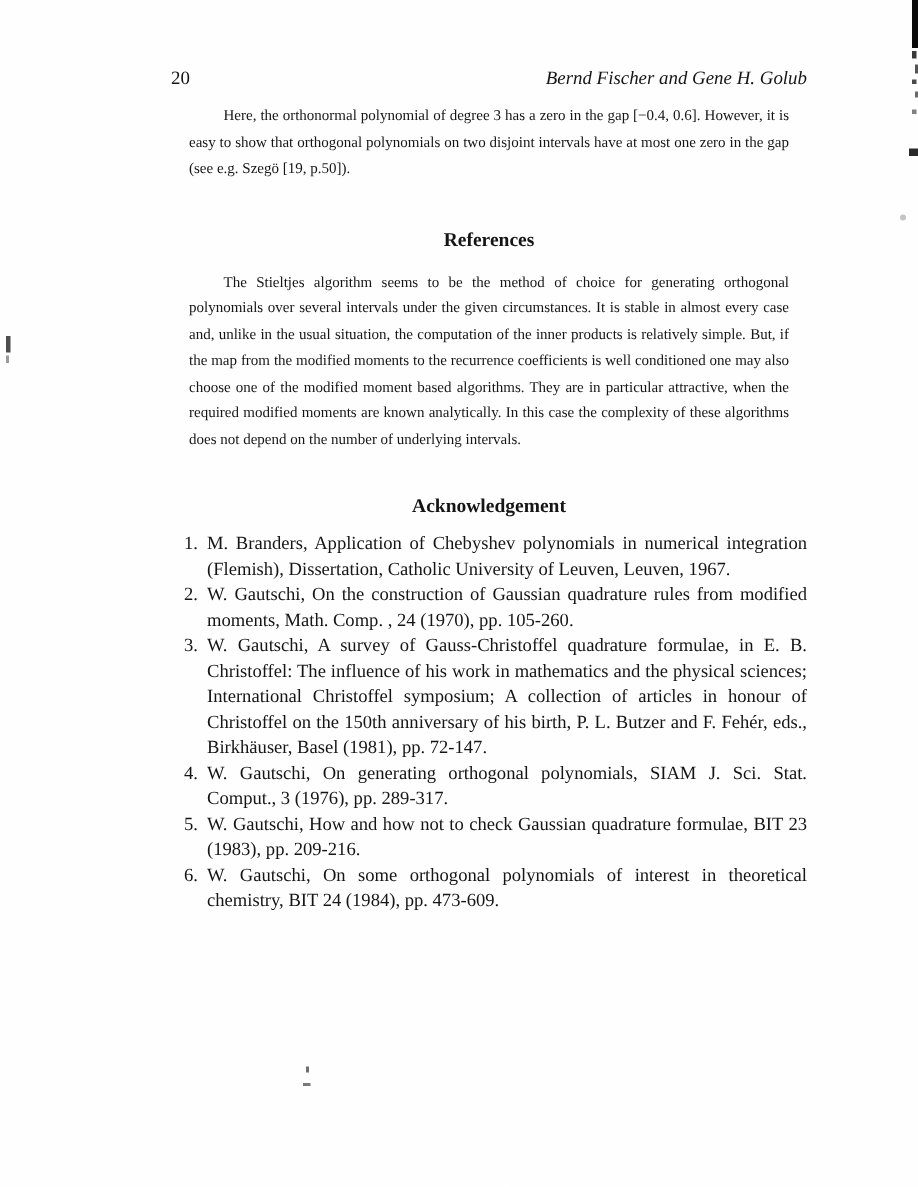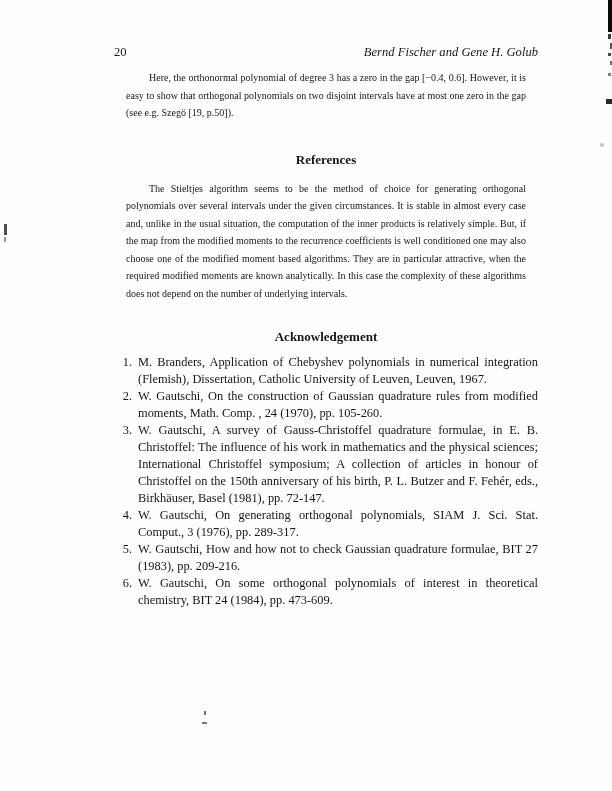--- a/index.html
+++ b/index.html
@@ -142,21 +142,21 @@
         <span class="ref-text">W. Gautschi, A survey of Gauss-Christoffel quadrature formulae, in E. B. Christoffel: The influence of his work in mathematics and the physical sciences; International Christoffel symposium; A collection of articles in honour of Christoffel on the 150th anniversary of his birth, P. L. Butzer and F. Fehér, eds., Birkhäuser, Basel (1981), pp. 72-147.</span>
       </div>
 
       <div class="ref-item">
         <span class="ref-num">4.</span>
         <span class="ref-text">W. Gautschi, On generating orthogonal polynomials, SIAM J. Sci. Stat. Comput., 3 (1976), pp. 289-317.</span>
       </div>
 
       <div class="ref-item">
         <span class="ref-num">5.</span>
-        <span class="ref-text">W. Gautschi, How and how not to check Gaussian quadrature formulae, BIT 27 (1983), pp. 209-216.</span>
+        <span class="ref-text">W. Gautschi, How and how not to check Gaussian quadrature formulae, BIT 23 (1983), pp. 209-216.</span>
       </div>
 
       <div class="ref-item">
         <span class="ref-num">6.</span>
         <span class="ref-text">W. Gautschi, On some orthogonal polynomials of interest in theoretical chemistry, BIT 24 (1984), pp. 473-609.</span>
       </div>
 
     </div>
 
   </div>

